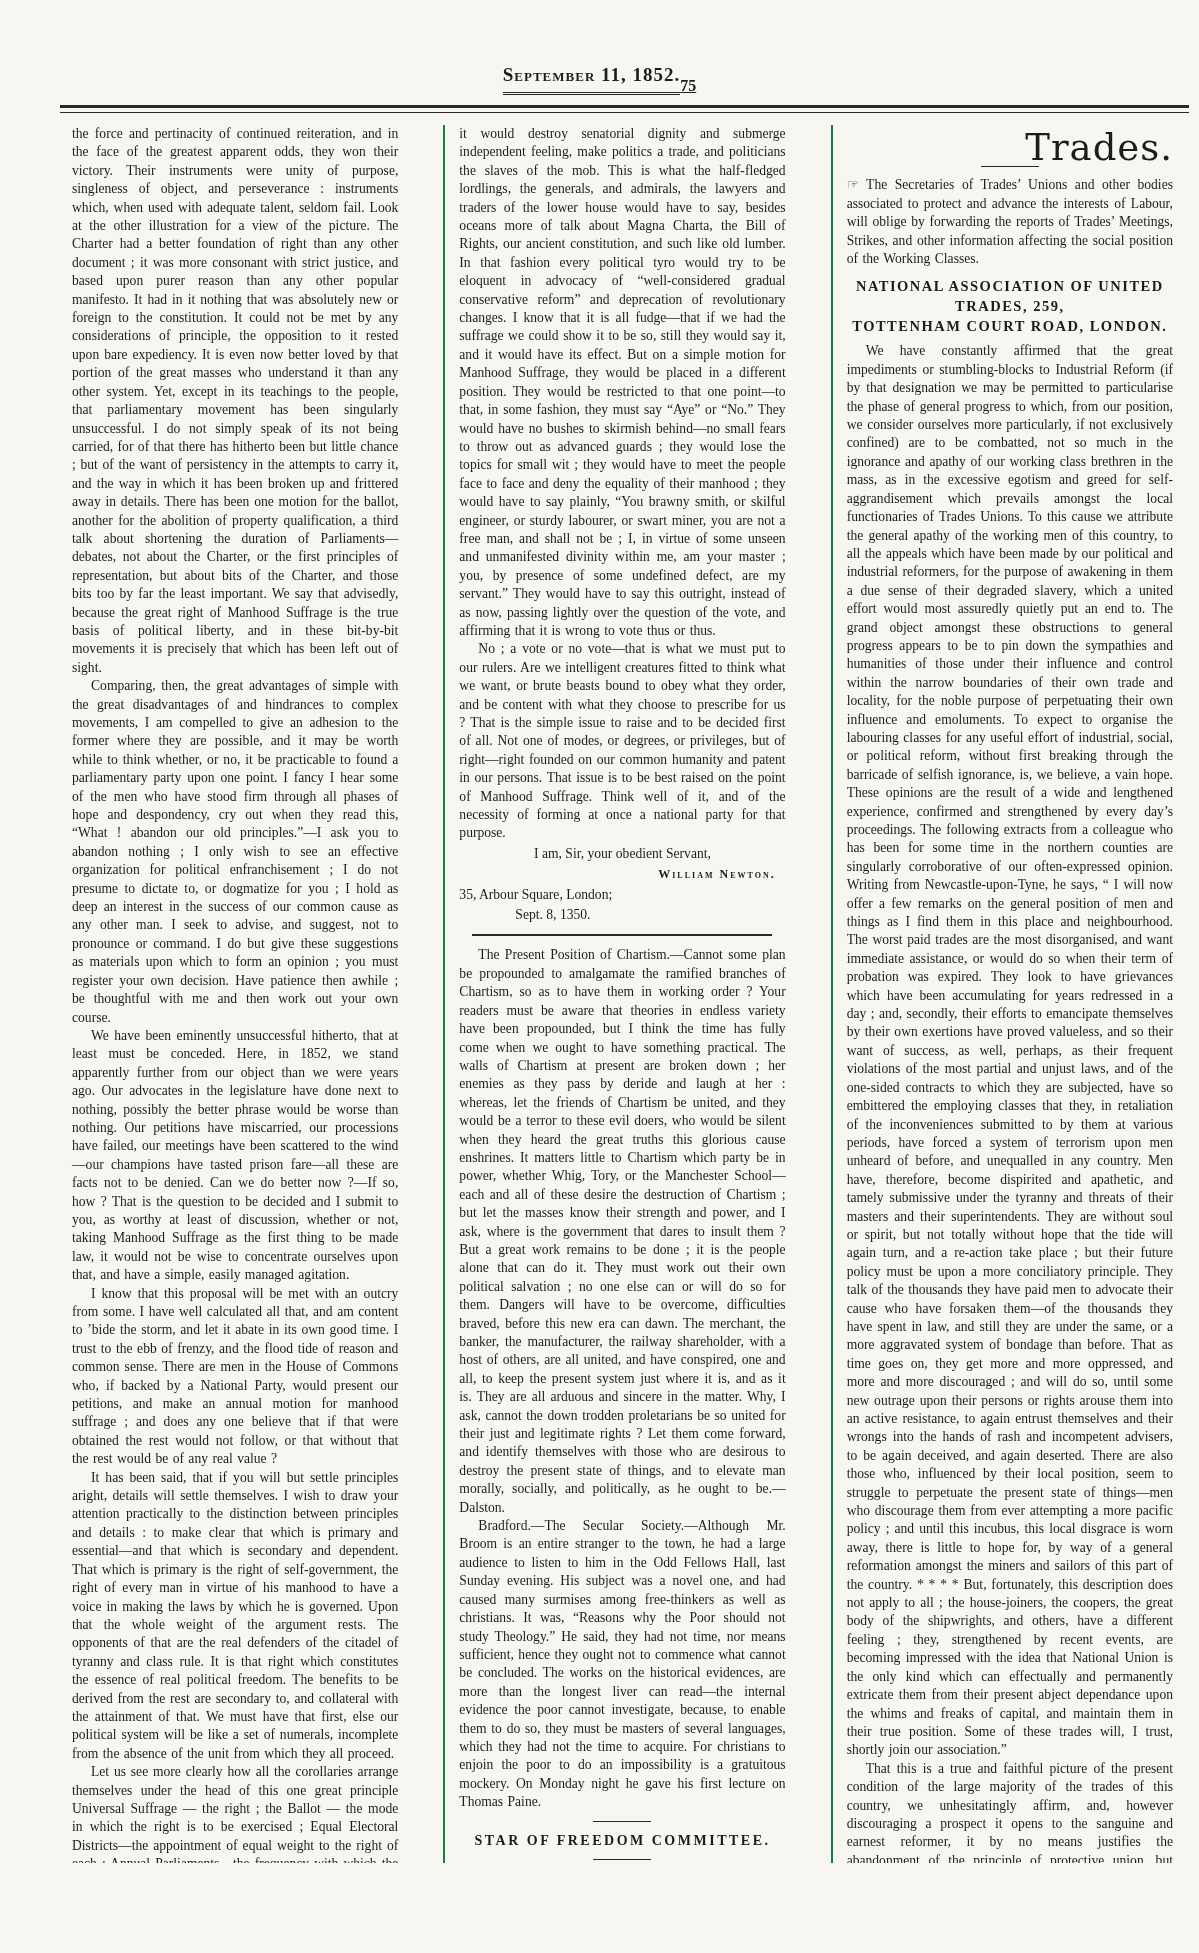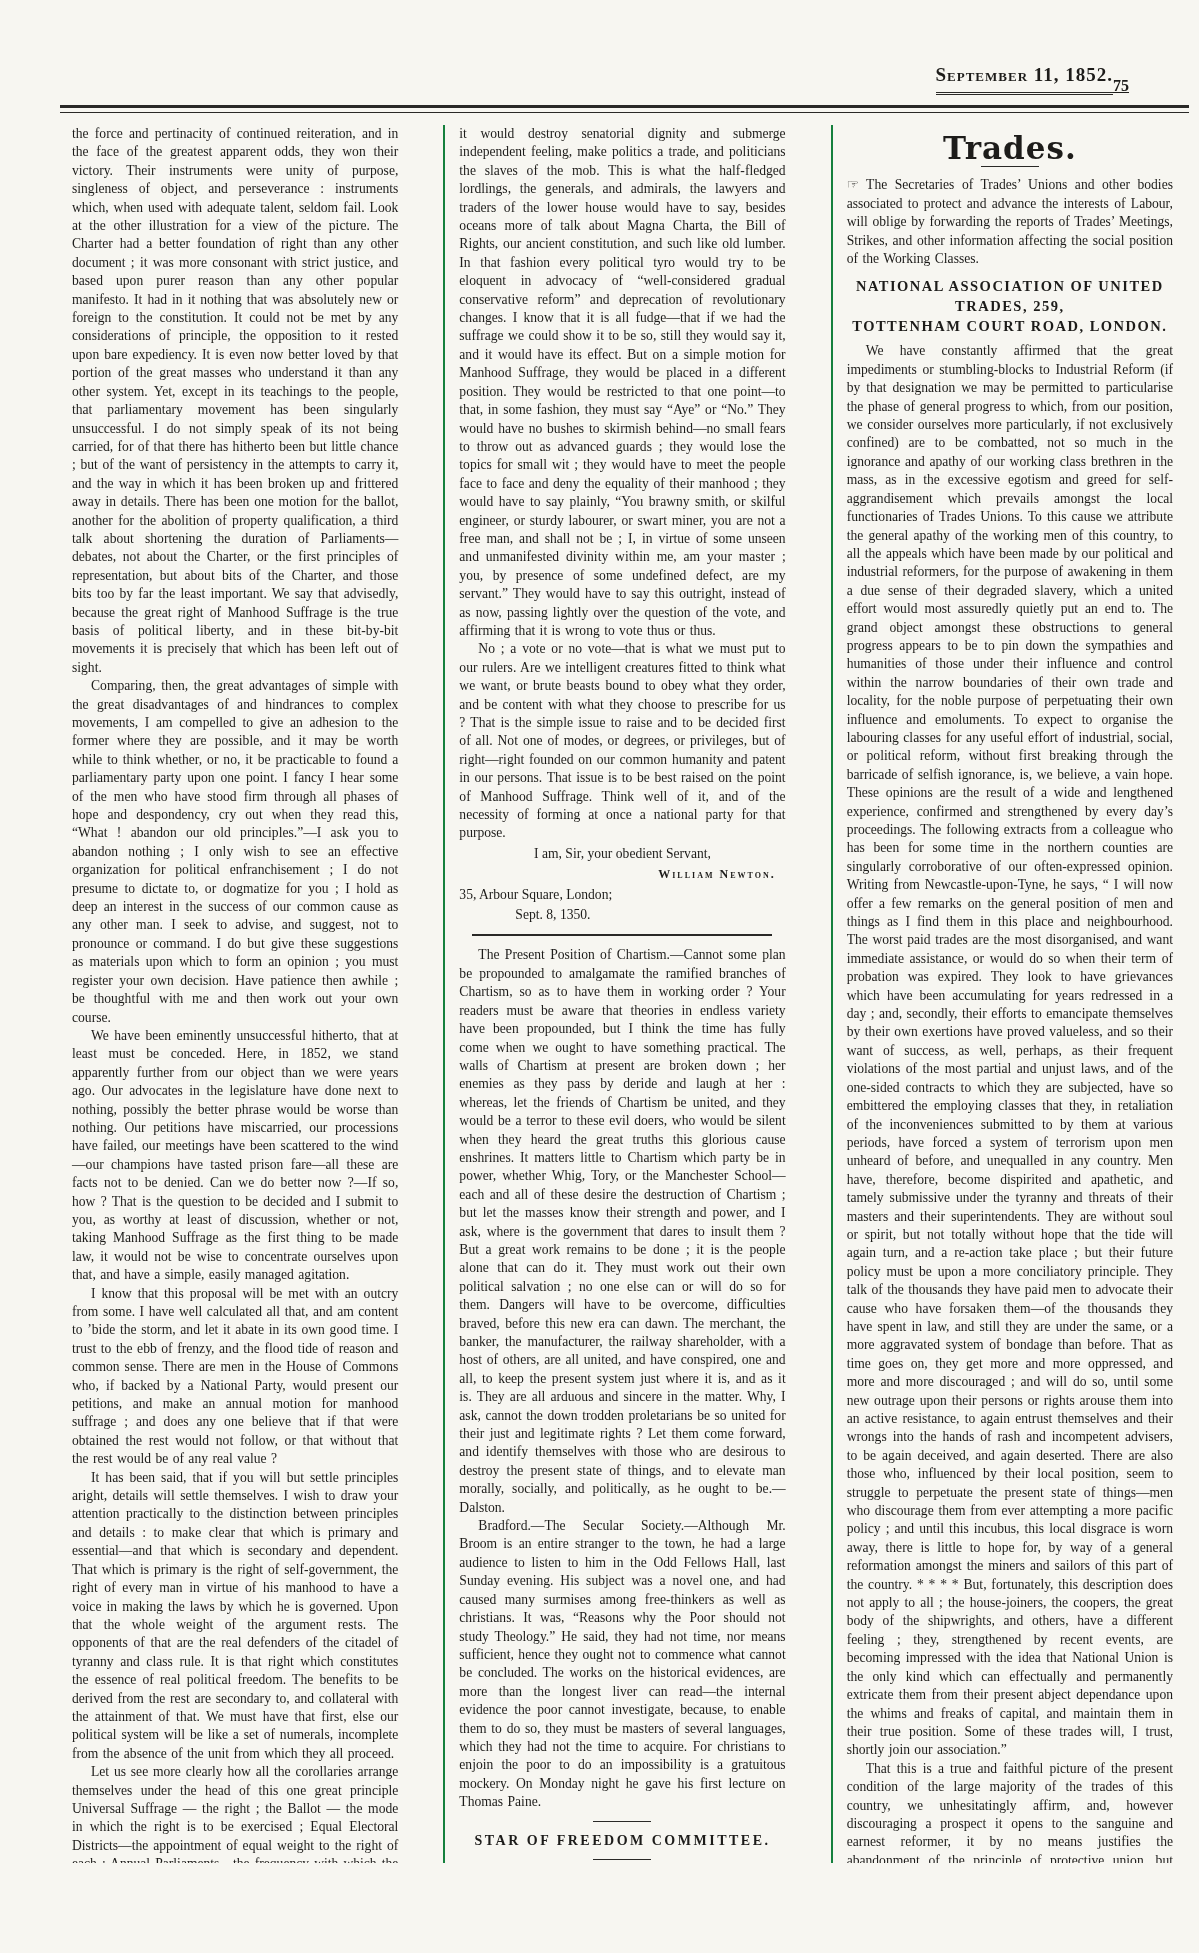--- a/index.html
+++ b/index.html
@@ -9,21 +9,21 @@
     margin:0 auto;
     background:#f7f6f1;
     color:#1d1c1a;
     font-family:"Liberation Serif", serif;
     overflow:hidden;
     box-sizing:border-box;
   }
   .header{
     display:flex;
     align-items:flex-end;
-    justify-content:flex-end;
+    justify-content:center;
     padding:64px 48px 10px 70px;
     box-sizing:border-box;
   }
   .issue-date{
     font-variant:small-caps;
     font-size:19px;
     letter-spacing:1px;
     font-weight:bold;
     border-bottom:3px double #2a2927;
     padding-bottom:6px;
@@ -61,23 +61,23 @@
     overflow:hidden;
     text-align:justify;
     font-size:13.6px;
     line-height:18.4px;
   }
   .col + .col{border-left:2px solid #15803d;}
   .para{margin:0;text-indent:1.4em;word-spacing:1px;}
   .para.noindent{text-indent:0;}
   .h-black{
     font-family:"DejaVu Serif", serif;
-    text-align:center;
-    font-size:31px;
-    font-weight:bold;
+    text-align:right;
+    font-size:37px;
+    font-weight:normal;
     margin:14px 0 4px 0;
     text-indent:0;
     letter-spacing:1px;
   }
   .h-caps{
     text-align:center;
     font-size:14px;
     letter-spacing:2.5px;
     font-weight:bold;
     margin:10px 0 4px 0;

